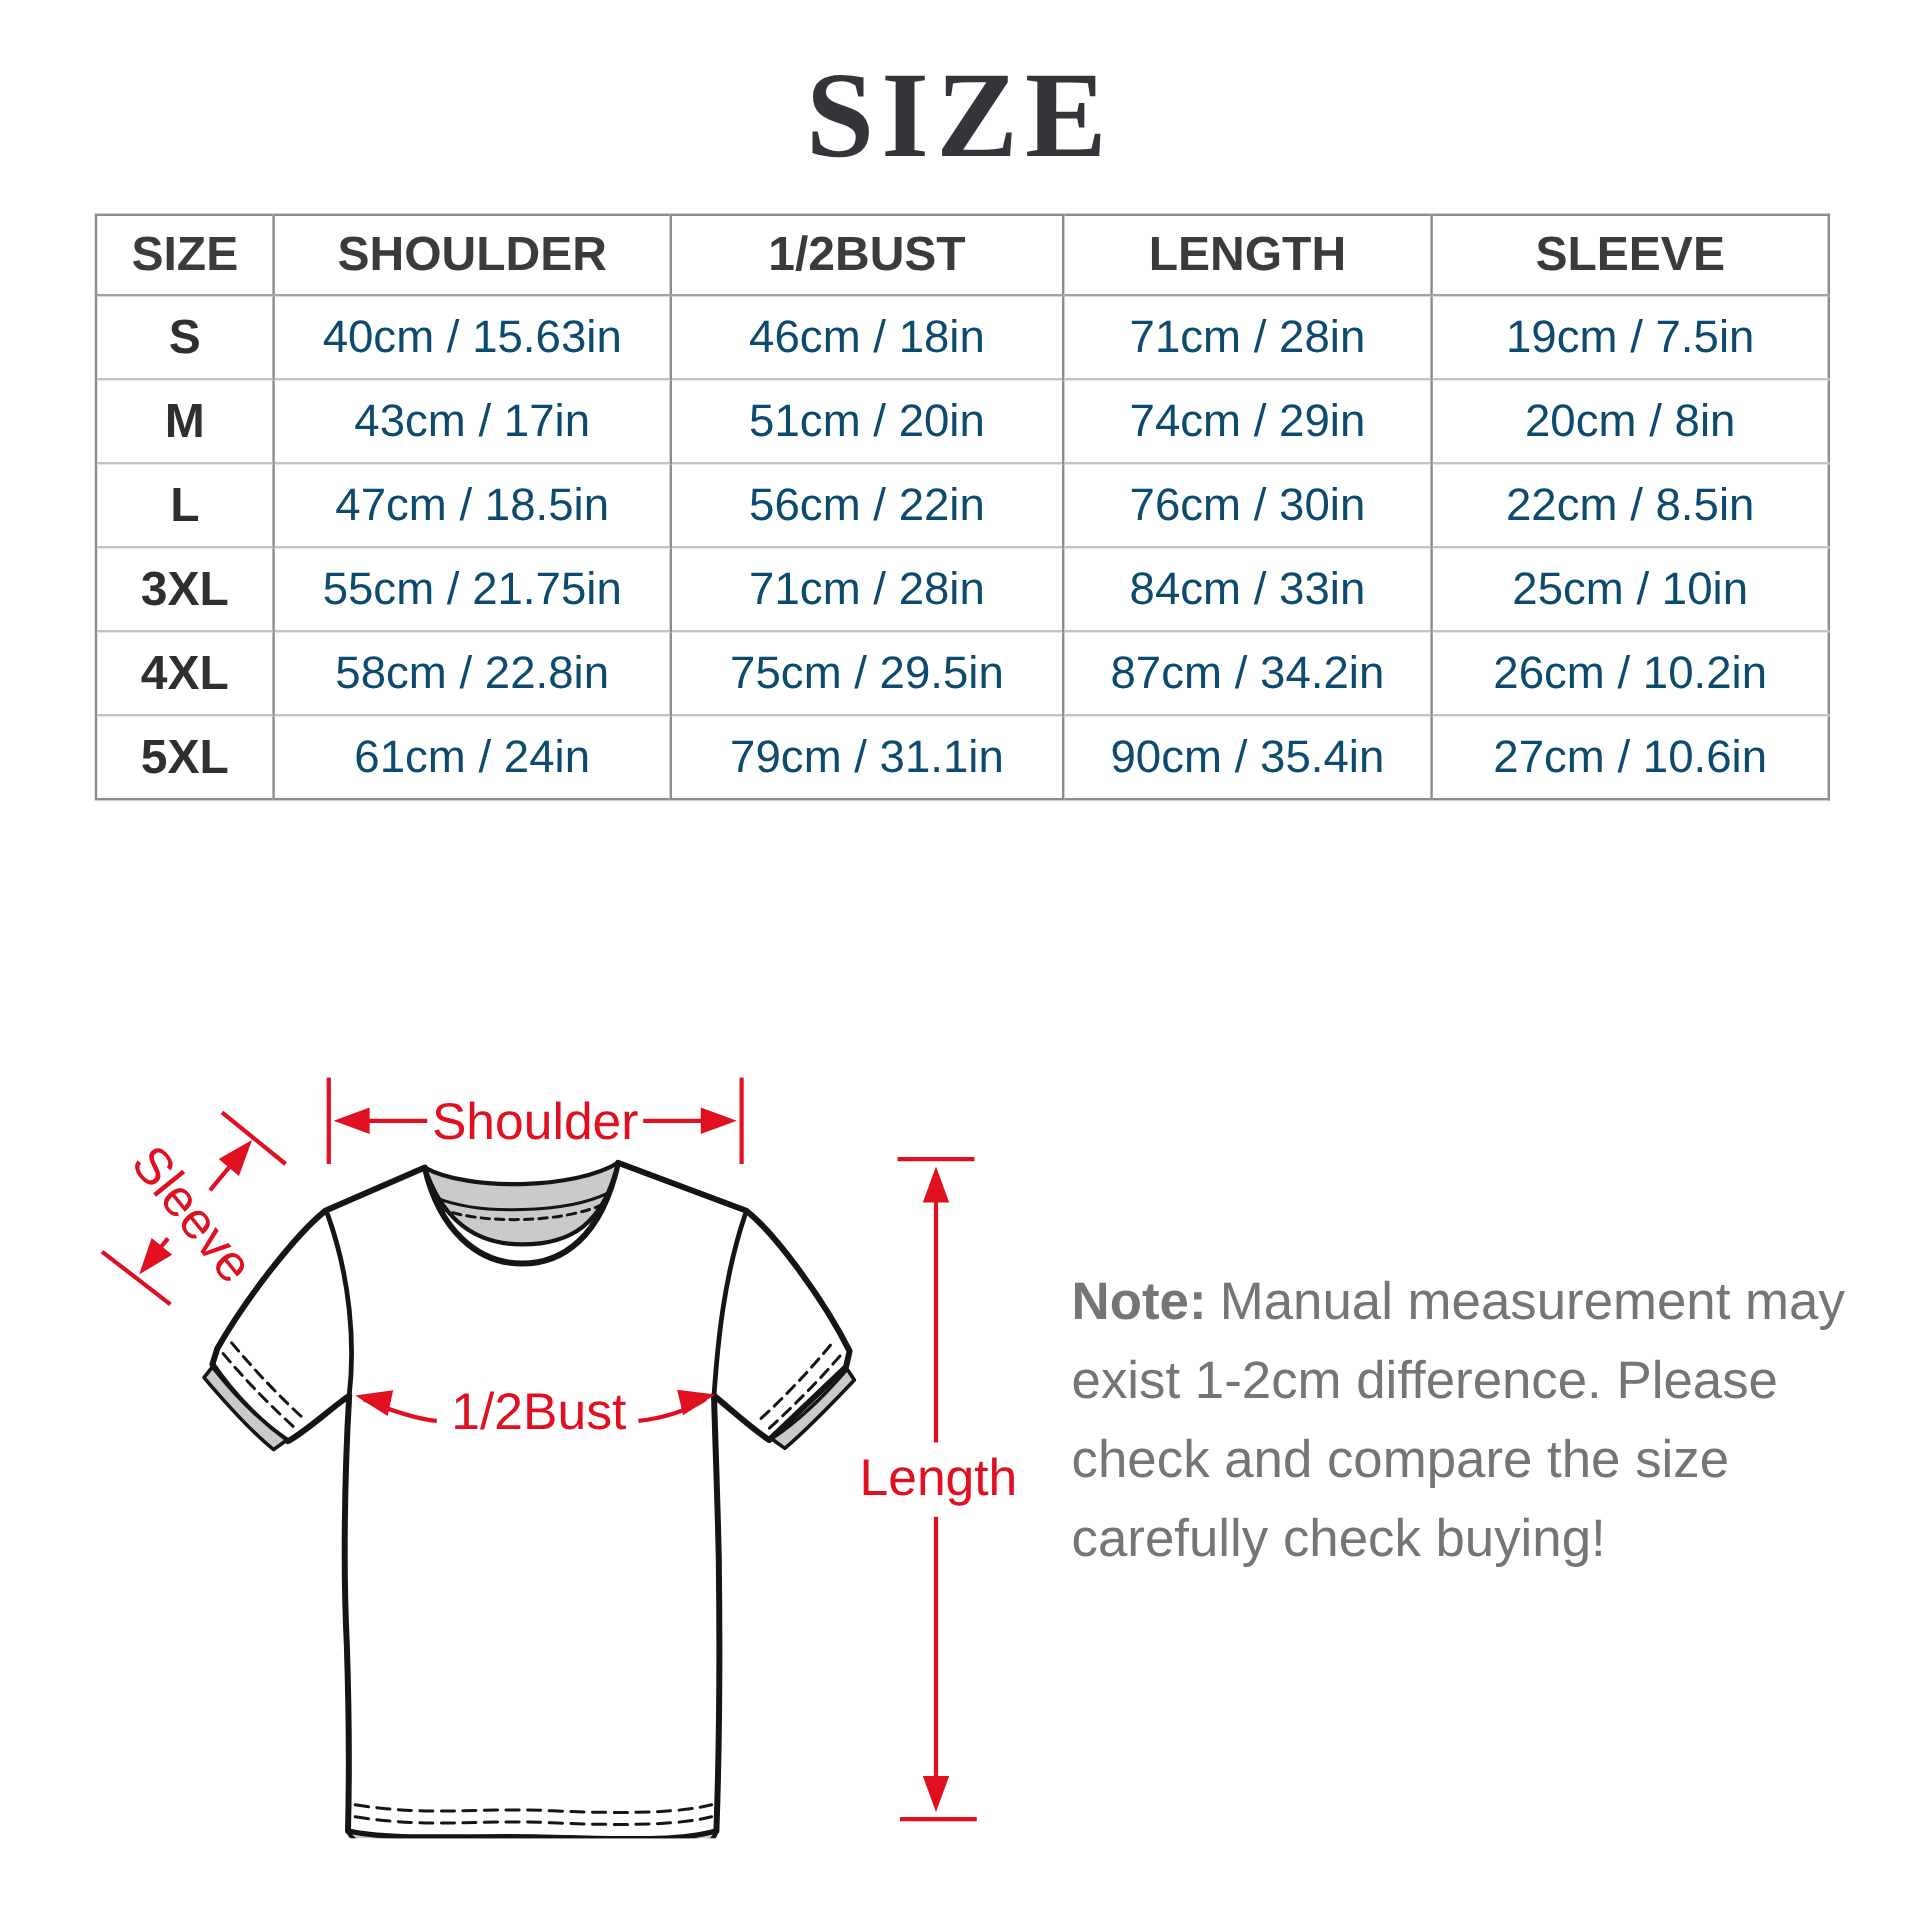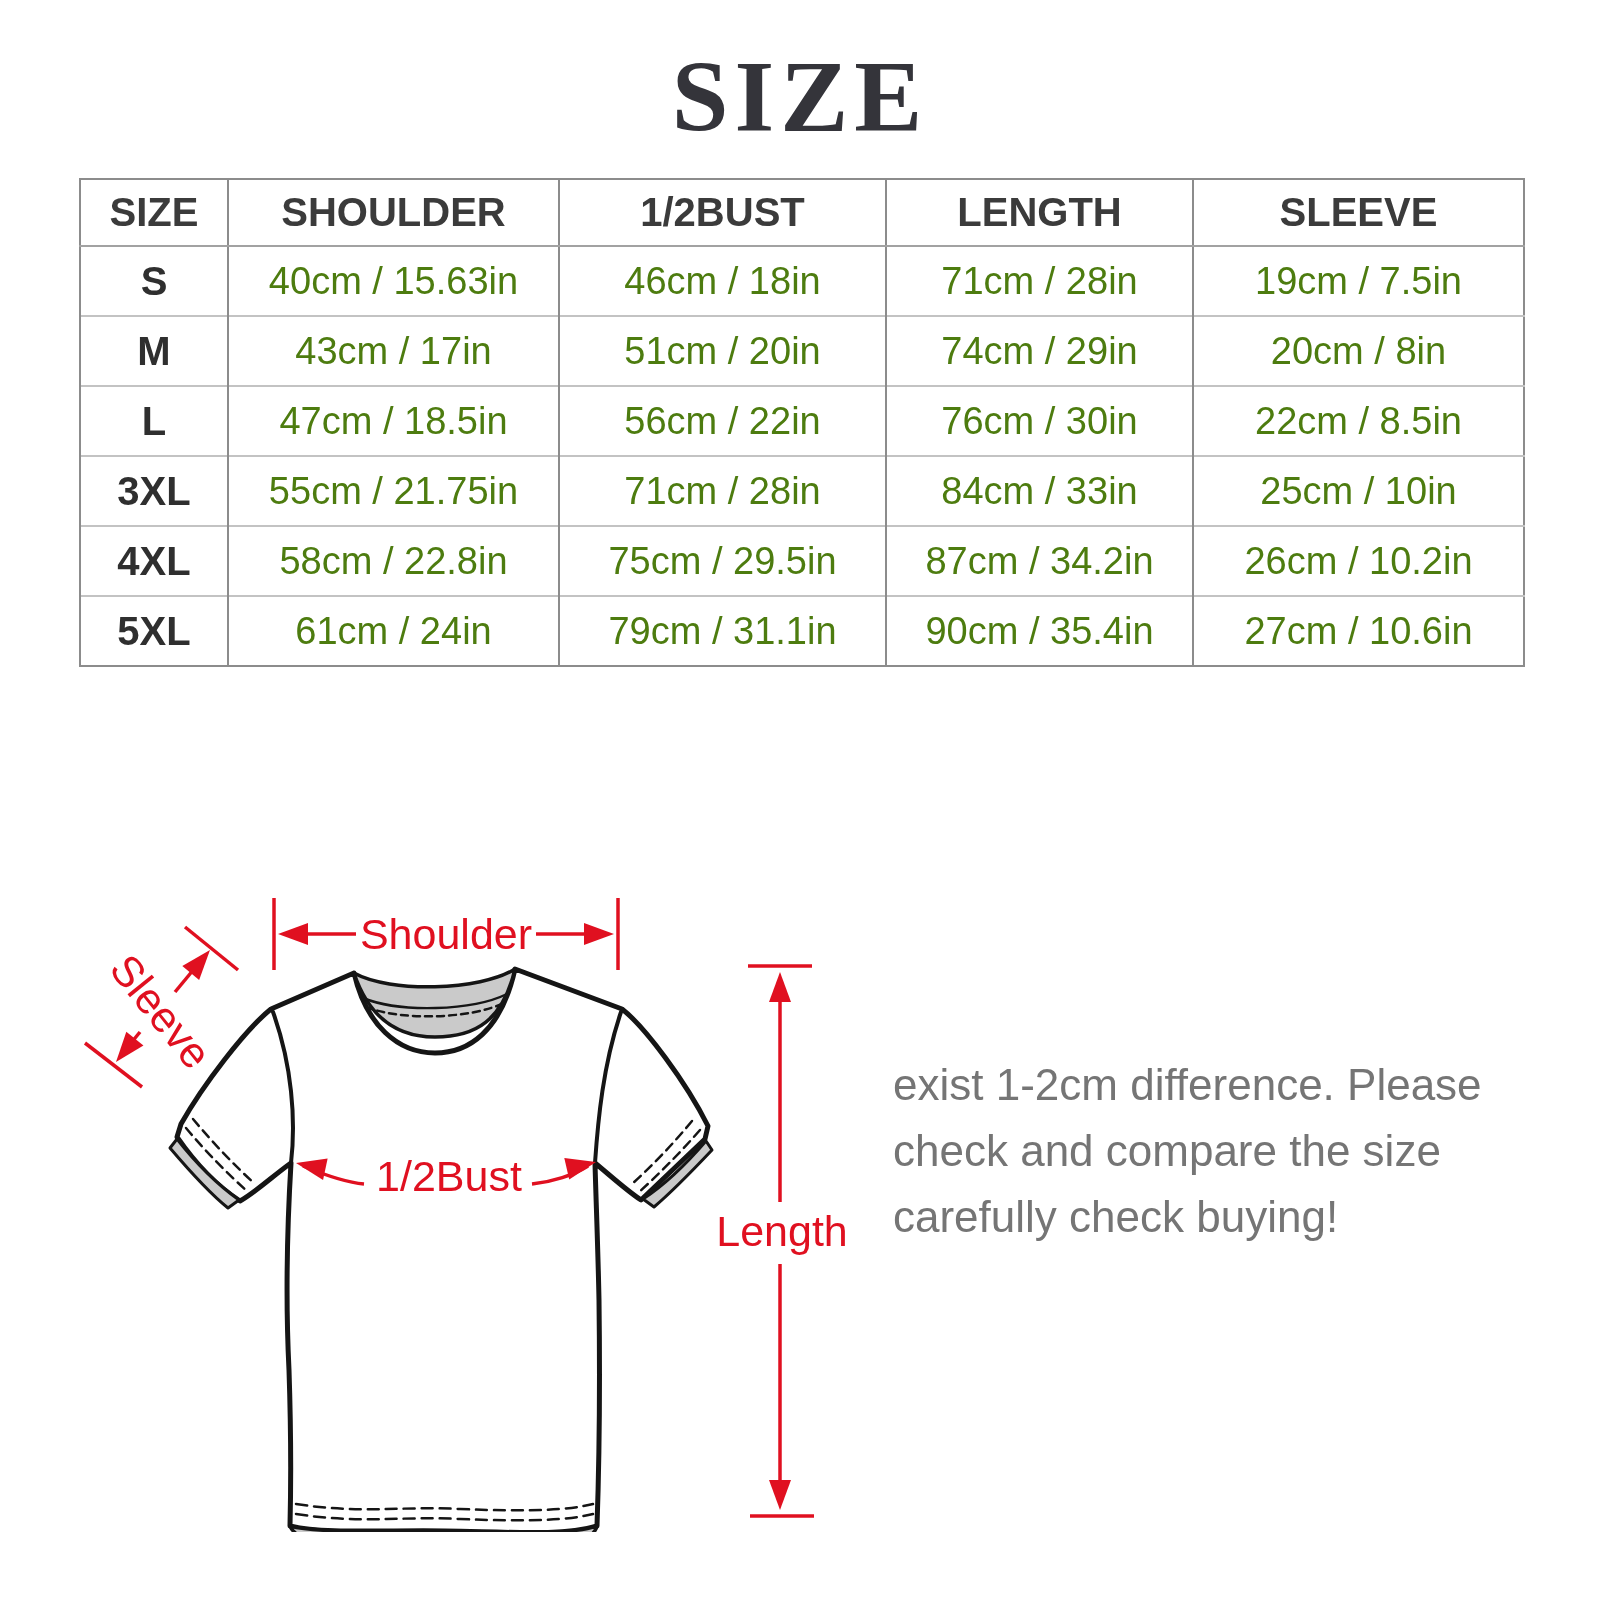--- a/index.html
+++ b/index.html
@@ -11,21 +11,21 @@
          font-family:"Liberation Serif",serif;font-weight:bold;font-size:102px;
          color:#34343a;letter-spacing:6px;}
 
   
   table.size{position:absolute;left:79px;top:178px;width:1444px;border-collapse:collapse;
              table-layout:fixed;border:2px solid #8c8c8c;}
   table.size th,table.size td{text-align:center;vertical-align:middle;padding:0;
              border-left:2px solid #8c8c8c;}
   table.size th{height:65px;font-size:40px;font-weight:bold;color:#3b3b3b;
              border-bottom:2px solid #a2a2a2;}
-  table.size td{height:68px;font-size:38px;color:#4d7c0f;}
+  table.size td{height:68px;font-size:38px;color:#0c4a6e;}
   table.size tbody tr + tr td{border-top:2px solid #c3c3c3;}
   table.size td.size-label{font-size:40px;font-weight:bold;color:#2f2f2f;}
 
   
   .diagram{position:absolute;left:60px;top:860px;width:800px;height:740px;}
 
   
   .note{position:absolute;left:893px;top:1052px;font-size:44px;line-height:66px;
         color:#757575;white-space:nowrap;}
   .note b{font-weight:bold;margin-right:11px;}
@@ -193,18 +193,19 @@
         <line x1="720" y1="128" x2="720" y2="342"></line>
         <text x="722" y="386" fill="#e01020" stroke="none" text-anchor="middle">Length</text>
         <line x1="720" y1="404" x2="720" y2="636"></line>
         <use href="#ah" fill="#e01020" stroke="none" transform="translate(720,650) rotate(90)"></use>
         <line x1="690" y1="656" x2="754" y2="656"></line>
       </g>
     </g>
   </svg>
 
   <div class="note">
+    <div><b>Note:</b><span>Manual measurement may</span></div>
     <div>exist 1-2cm difference. Please</div>
     <div>check and compare the size</div>
     <div>carefully check buying!</div>
   </div>
 
 </div>
 
 </body></html>

